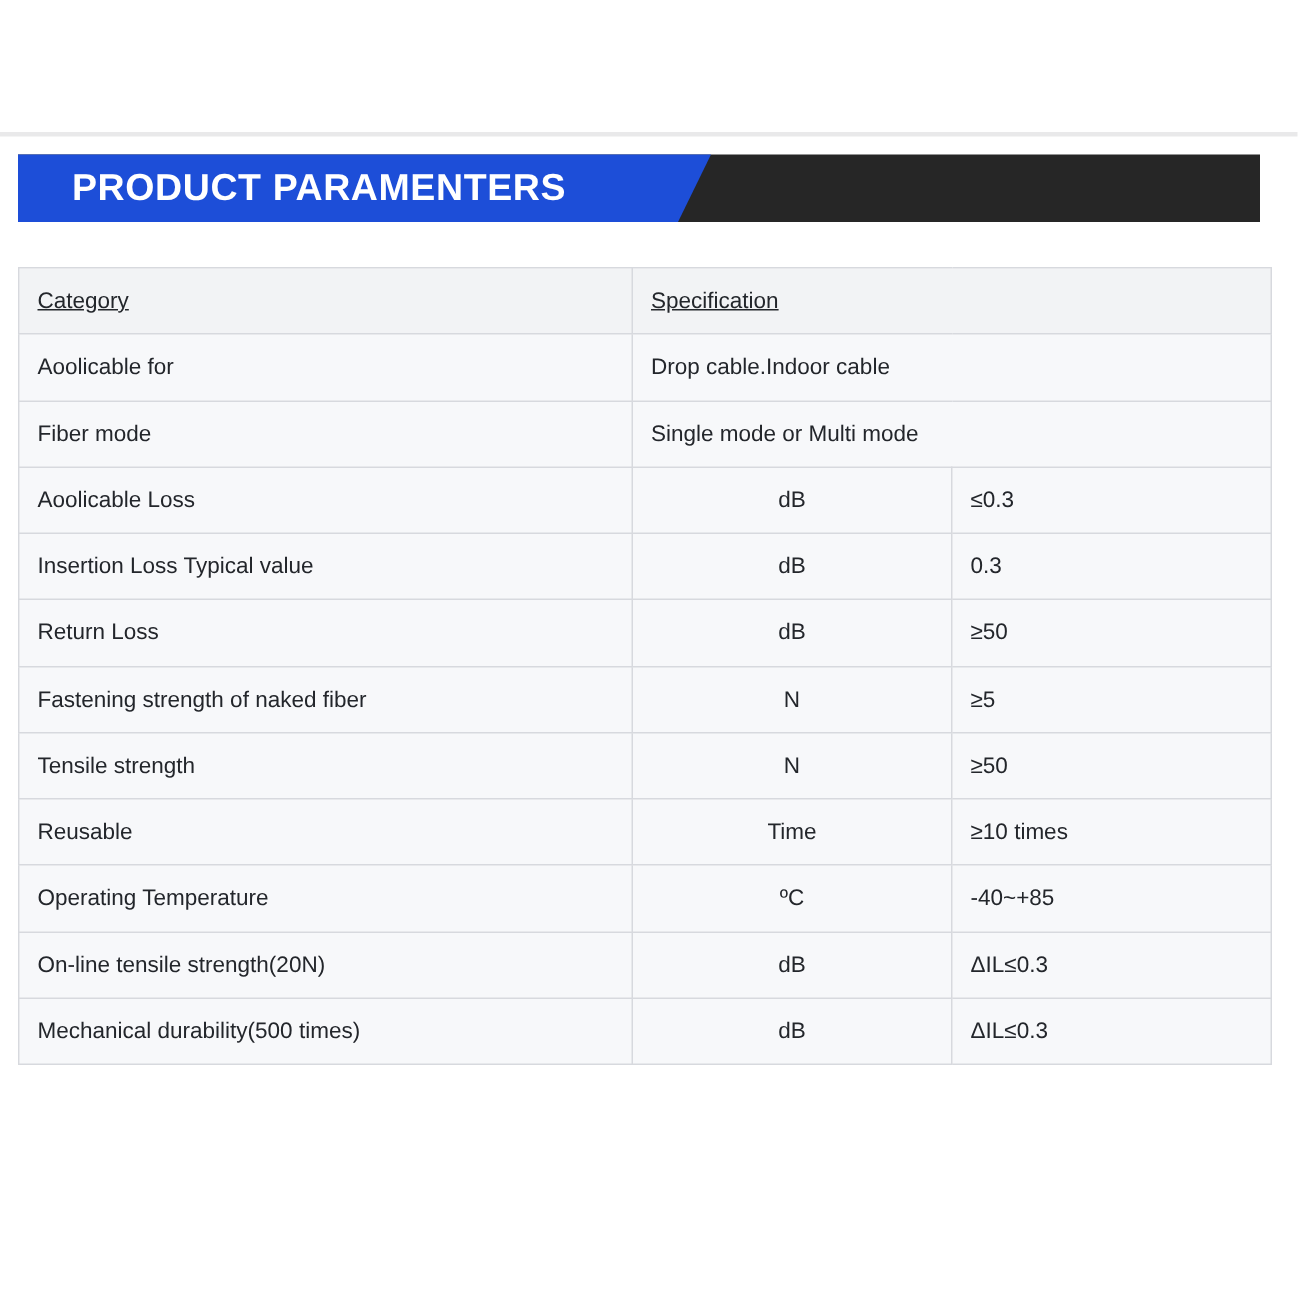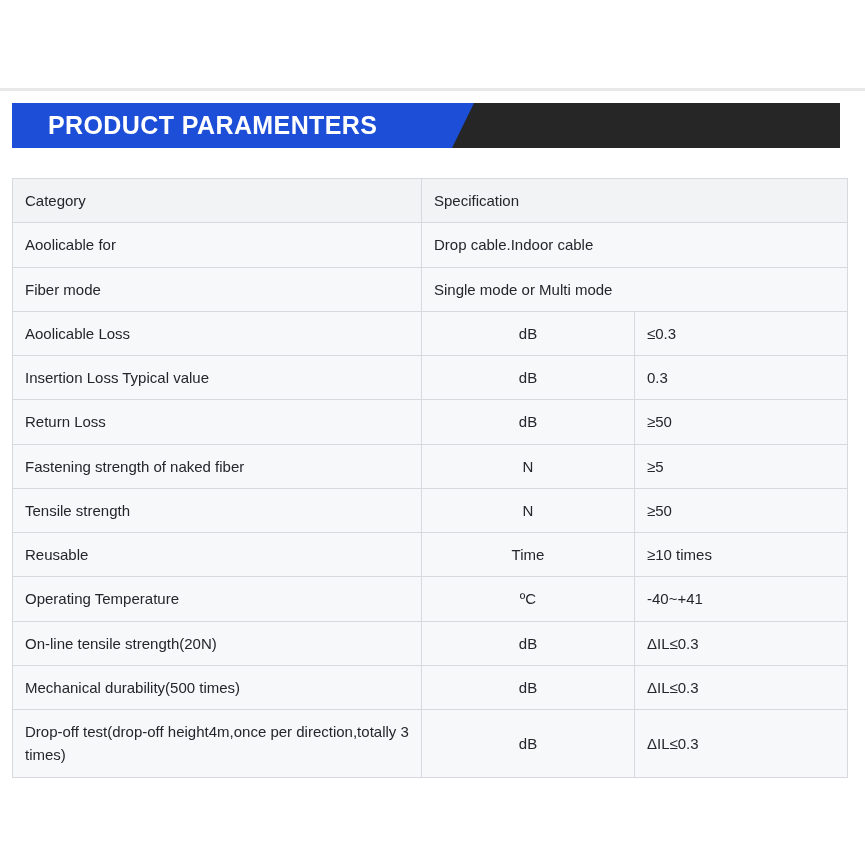--- a/index.html
+++ b/index.html
@@ -90,20 +90,21 @@
     border: 1px solid #d7d9de;
     font-size: 15px;
     color: #23262b;
     padding: 10px 12px;
     vertical-align: middle;
     line-height: 1.55;
     background: #f7f8fa;
   }
   table.spec tr.head td {
     background: #f2f3f5;
+    text-decoration: underline;
   }
   td.col-a { width: 384px; }
   td.col-b { width: 216px; text-align: center; }
   td.col-c { width: 234px; }
   td.col-bc { }
 </style>
 </head>
 <body>
 
 <div class="page">
@@ -166,37 +167,32 @@
 
         <tr>
           <td class="col-a">Reusable</td>
           <td class="col-b">Time</td>
           <td class="col-c">≥10 times</td>
         </tr>
 
         <tr>
           <td class="col-a">Operating Temperature</td>
           <td class="col-b">ºC</td>
-          <td class="col-c">-40~+41</td>
+          <td class="col-c">-40~+85</td>
         </tr>
 
         <tr>
           <td class="col-a">On-line tensile strength(20N)</td>
           <td class="col-b">dB</td>
           <td class="col-c">ΔIL≤0.3</td>
         </tr>
 
         <tr>
           <td class="col-a">Mechanical durability(500 times)</td>
           <td class="col-b">dB</td>
           <td class="col-c">ΔIL≤0.3</td>
         </tr>
 
-        <tr>
-          <td class="col-a">Drop-off test(drop-off height4m,once per direction,totally 3 times)</td>
-          <td class="col-b">dB</td>
-          <td class="col-c">ΔIL≤0.3</td>
-        </tr>
       </tbody>
     </table>
   </div>
 
 </div>
 
 </body></html>

